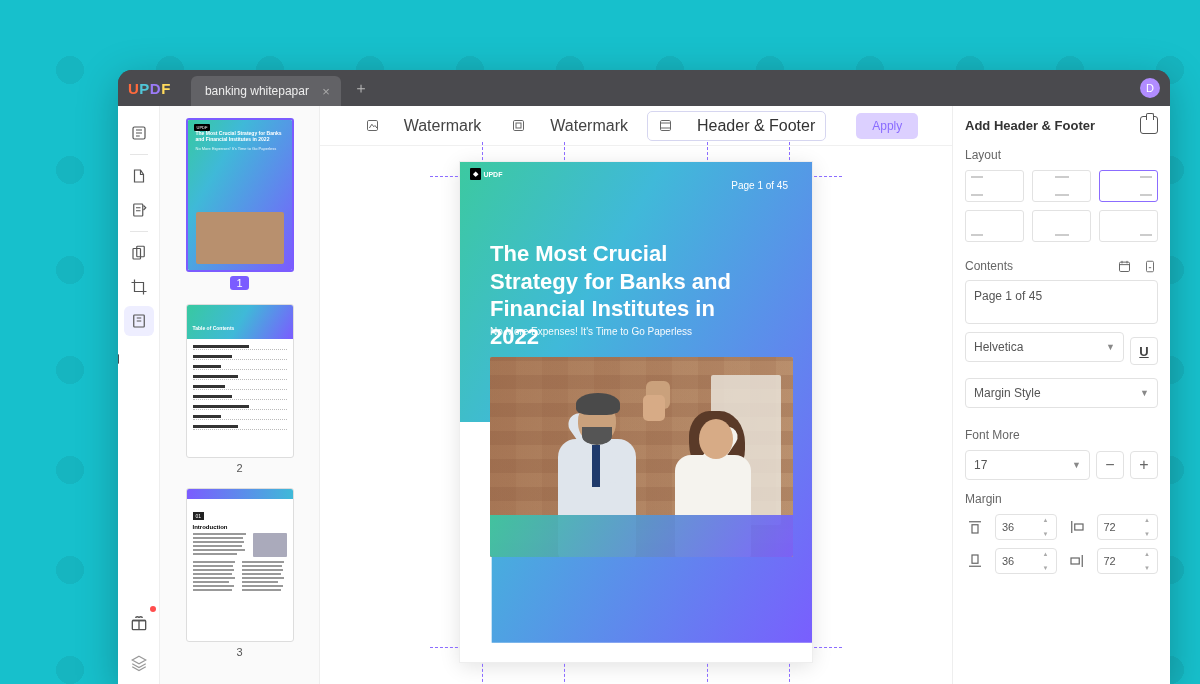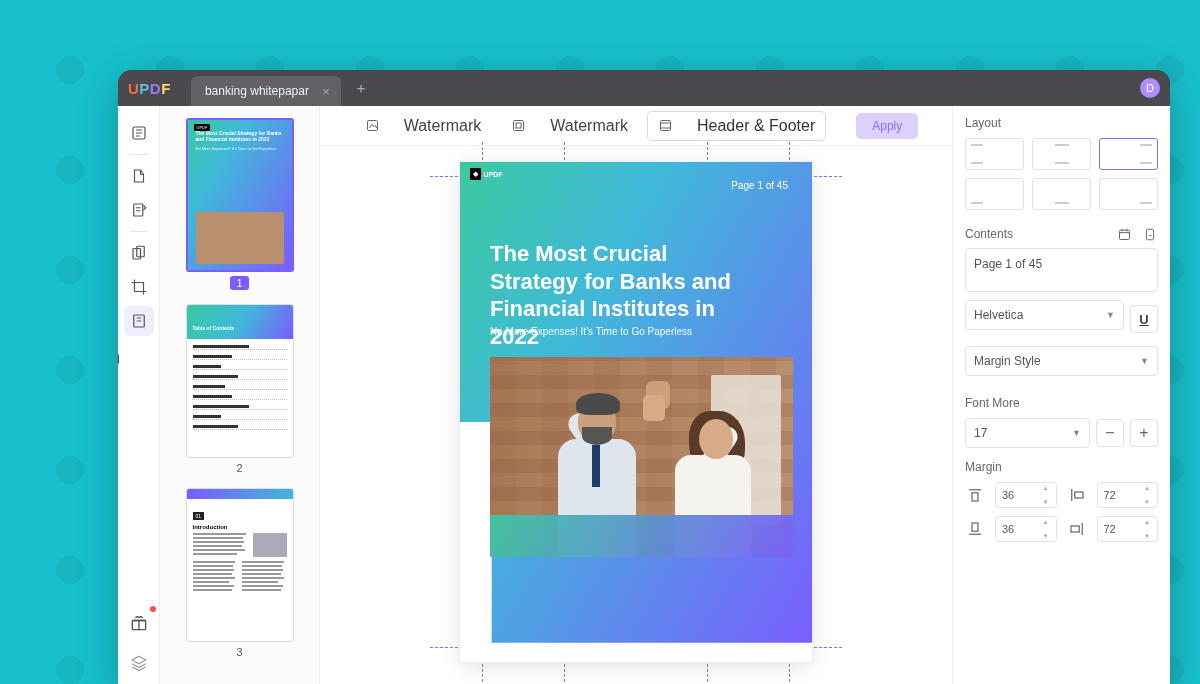--- a/index.html
+++ b/index.html
@@ -351,20 +351,24 @@
                 <div class="head"></div>
                 <div class="hand"></div>
               </div>
             <div class="overhang"></div>
           </div>
         </div>
       </div>
     </div>
 
     <div class="panel">
+      <div class="panel-head">
+        <span class="panel-title">Add Header &amp; Footer</span>
+        <span class="save-ico"></span>
+      </div>
 
       <div class="sec-title">Layout</div>
       <div class="layout-grid">
         <div class="lay">
             <span class="bar lt"></span>
             <span class="bar lb"></span>
           </div>
         <div class="lay">
             <span class="bar ct"></span>
             <span class="bar cb"></span>

